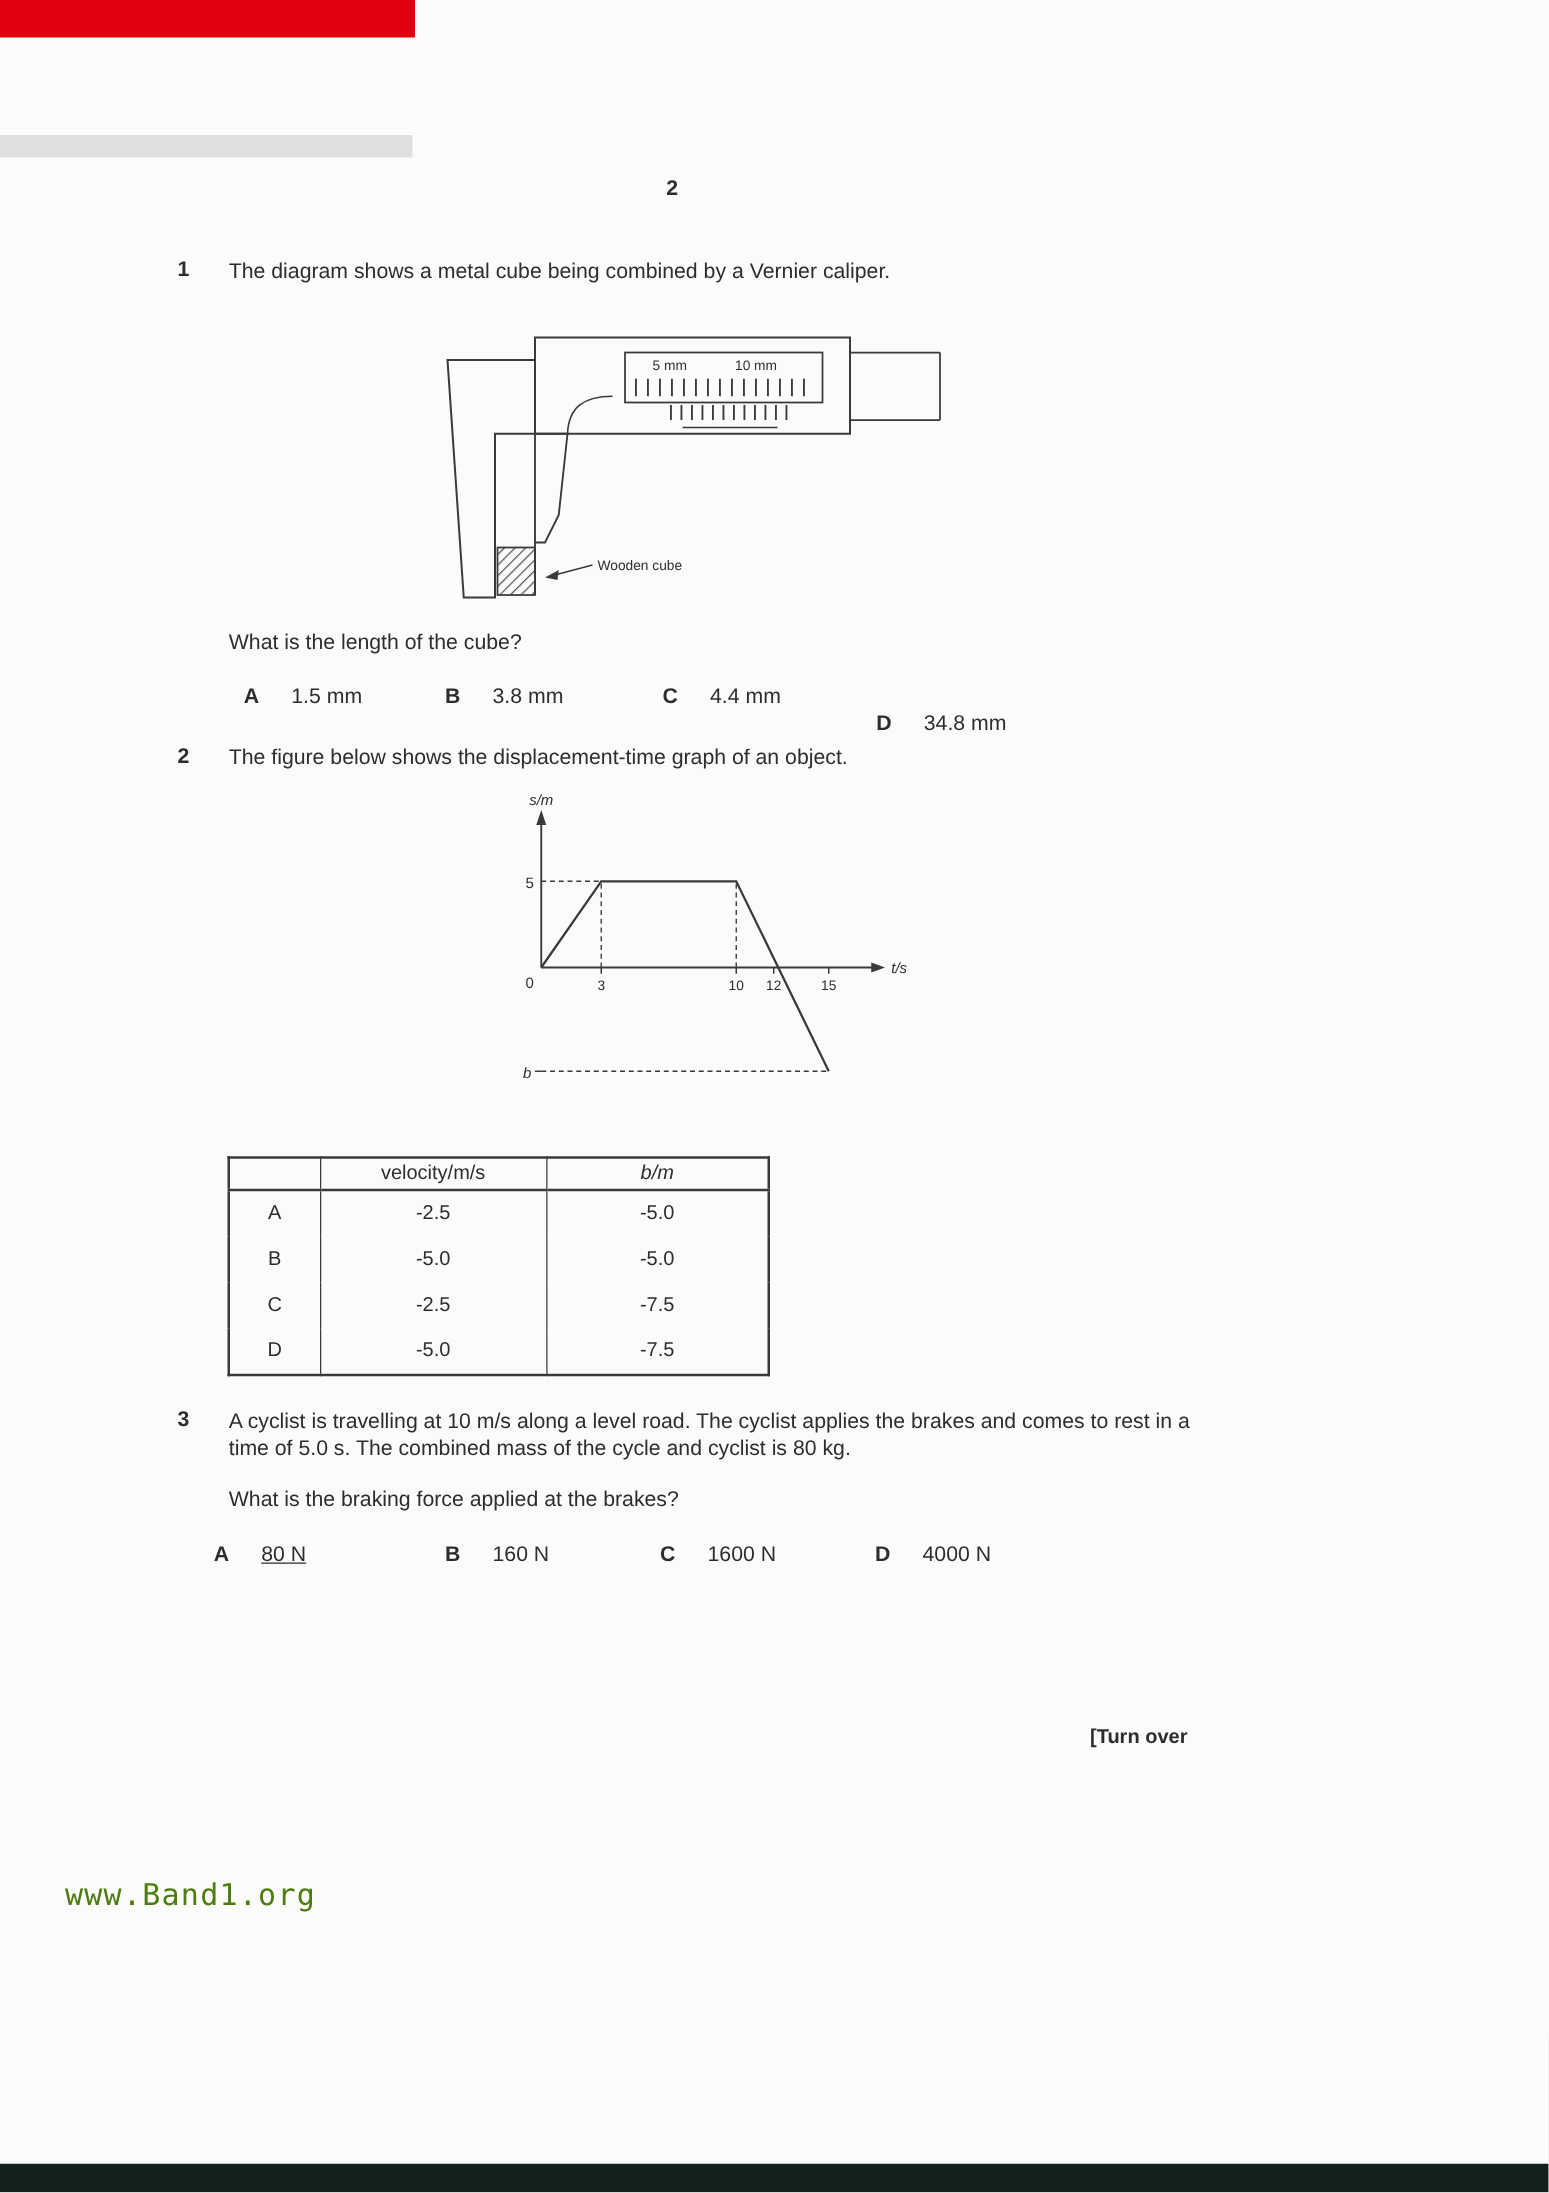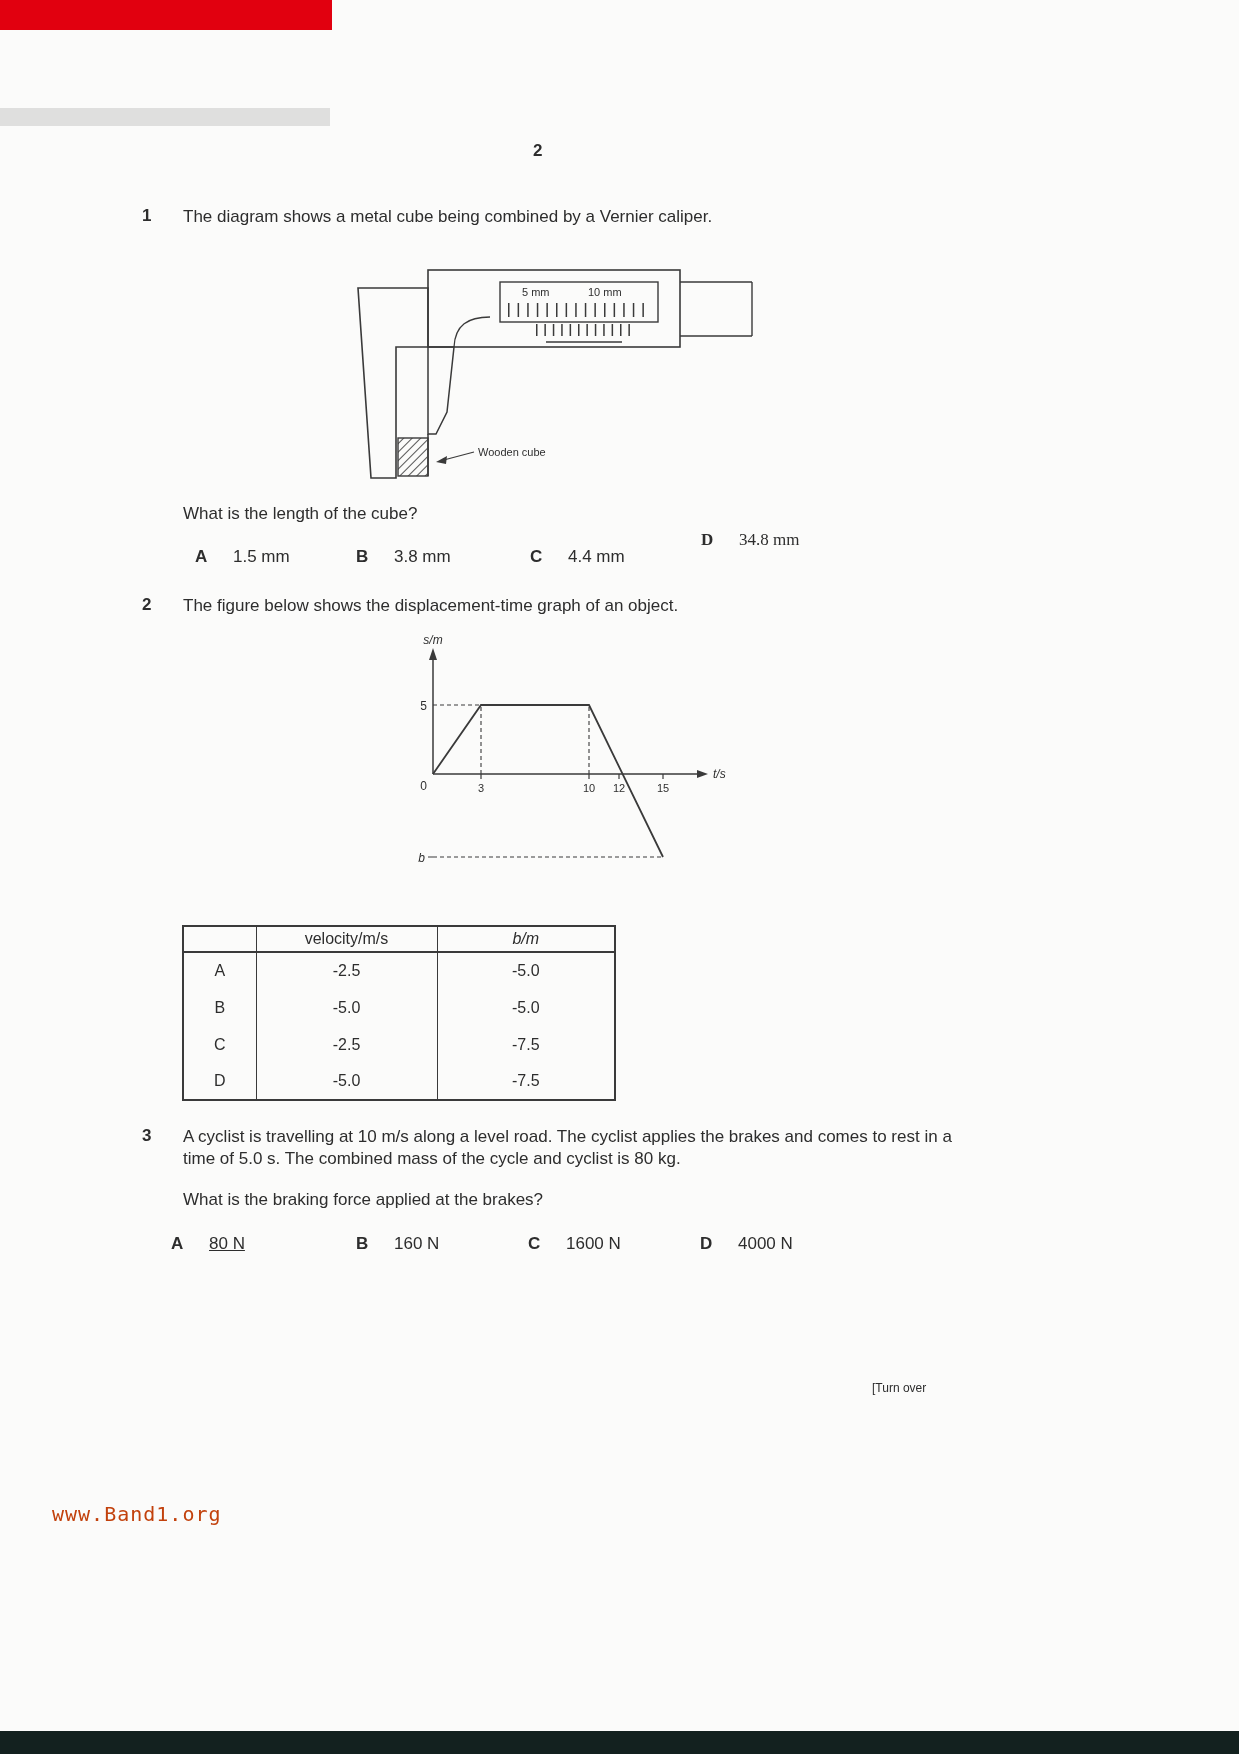--- a/index.html
+++ b/index.html
@@ -18,22 +18,22 @@
   .darkbar { background:#13211f; }
   .artifact { background:rgba(150,150,150,0.28); }
   svg text { font-family:"Liberation Sans", sans-serif; fill:#2f2f2f; }
   svg .stroke { stroke:#3a3a3a; fill:none; }
   .ans-table { border-collapse:collapse; border:2px solid #3a3a3a; background:transparent; }
   .ans-table th { font-weight:normal; font-size:16px; height:26px; border-bottom:2px solid #3a3a3a; }
   .ans-table td { font-size:16px; height:37px; text-align:center; vertical-align:middle; }
   .ans-table th:nth-child(1), .ans-table td:nth-child(1) { width:73px; border-right:1.5px solid #3a3a3a; text-align:center; }
   .ans-table th:nth-child(2), .ans-table td:nth-child(2) { width:181px; border-right:1.5px solid #3a3a3a; }
   .ans-table th:nth-child(3), .ans-table td:nth-child(3) { width:178px; }
-  .watermark { font-family:"DejaVu Sans Mono", monospace; font-size:20px; color:#c2410c; letter-spacing:1px; }
-  .turnover { font-weight:normal; font-size:12px; }
+  .watermark { font-family:"DejaVu Sans Mono", monospace; font-size:24px; color:#4d7c0f; letter-spacing:1px; }
+  .turnover { font-weight:bold; font-size:16px; }
 </style>
 </head>
 <body>
 
 <div class="page">
 
   <div class="abs redbar" style="left:0;top:0;width:332px;height:30px;"></div>
   <div class="abs artifact" style="left:0;top:108px;width:330px;height:18px;"></div>
   <div class="abs darkbar" style="left:0;top:1731px;width:1239px;height:23px;"></div>
 
@@ -81,21 +81,21 @@
 
   <div class="abs opt" style="left:183px;top:547px;margin-left:12px;">
     <span class="opt-letter">A</span><span>1.5 mm</span>
   </div>
   <div class="abs opt" style="left:356px;top:547px;">
     <span class="opt-letter">B</span><span>3.8 mm</span>
   </div>
   <div class="abs opt" style="left:530px;top:547px;">
     <span class="opt-letter">C</span><span>4.4 mm</span>
   </div>
-  <div class="abs opt" style="left:701px;top:530px;font-family:Liberation Serif, serif;">
+  <div class="abs opt" style="left:701px;top:569px;">
     <span class="opt-letter">D</span><span>34.8 mm</span>
   </div>
 
   <div class="abs qnum" style="left:142px;top:595px;">2</div>
   <div class="abs txt" style="left:183px;top:595px;width:820px;">The figure below shows the displacement-time graph of an object.</div>
 
   <svg class="abs" style="left:385px;top:632px;" width="440" height="250" viewBox="0 0 440 250">
 
     <line class="stroke" x1="48" y1="142" x2="48" y2="26" stroke-width="1.5"></line>
     <polygon points="44,28 52,28 48,16" fill="#3a3a3a"></polygon>

